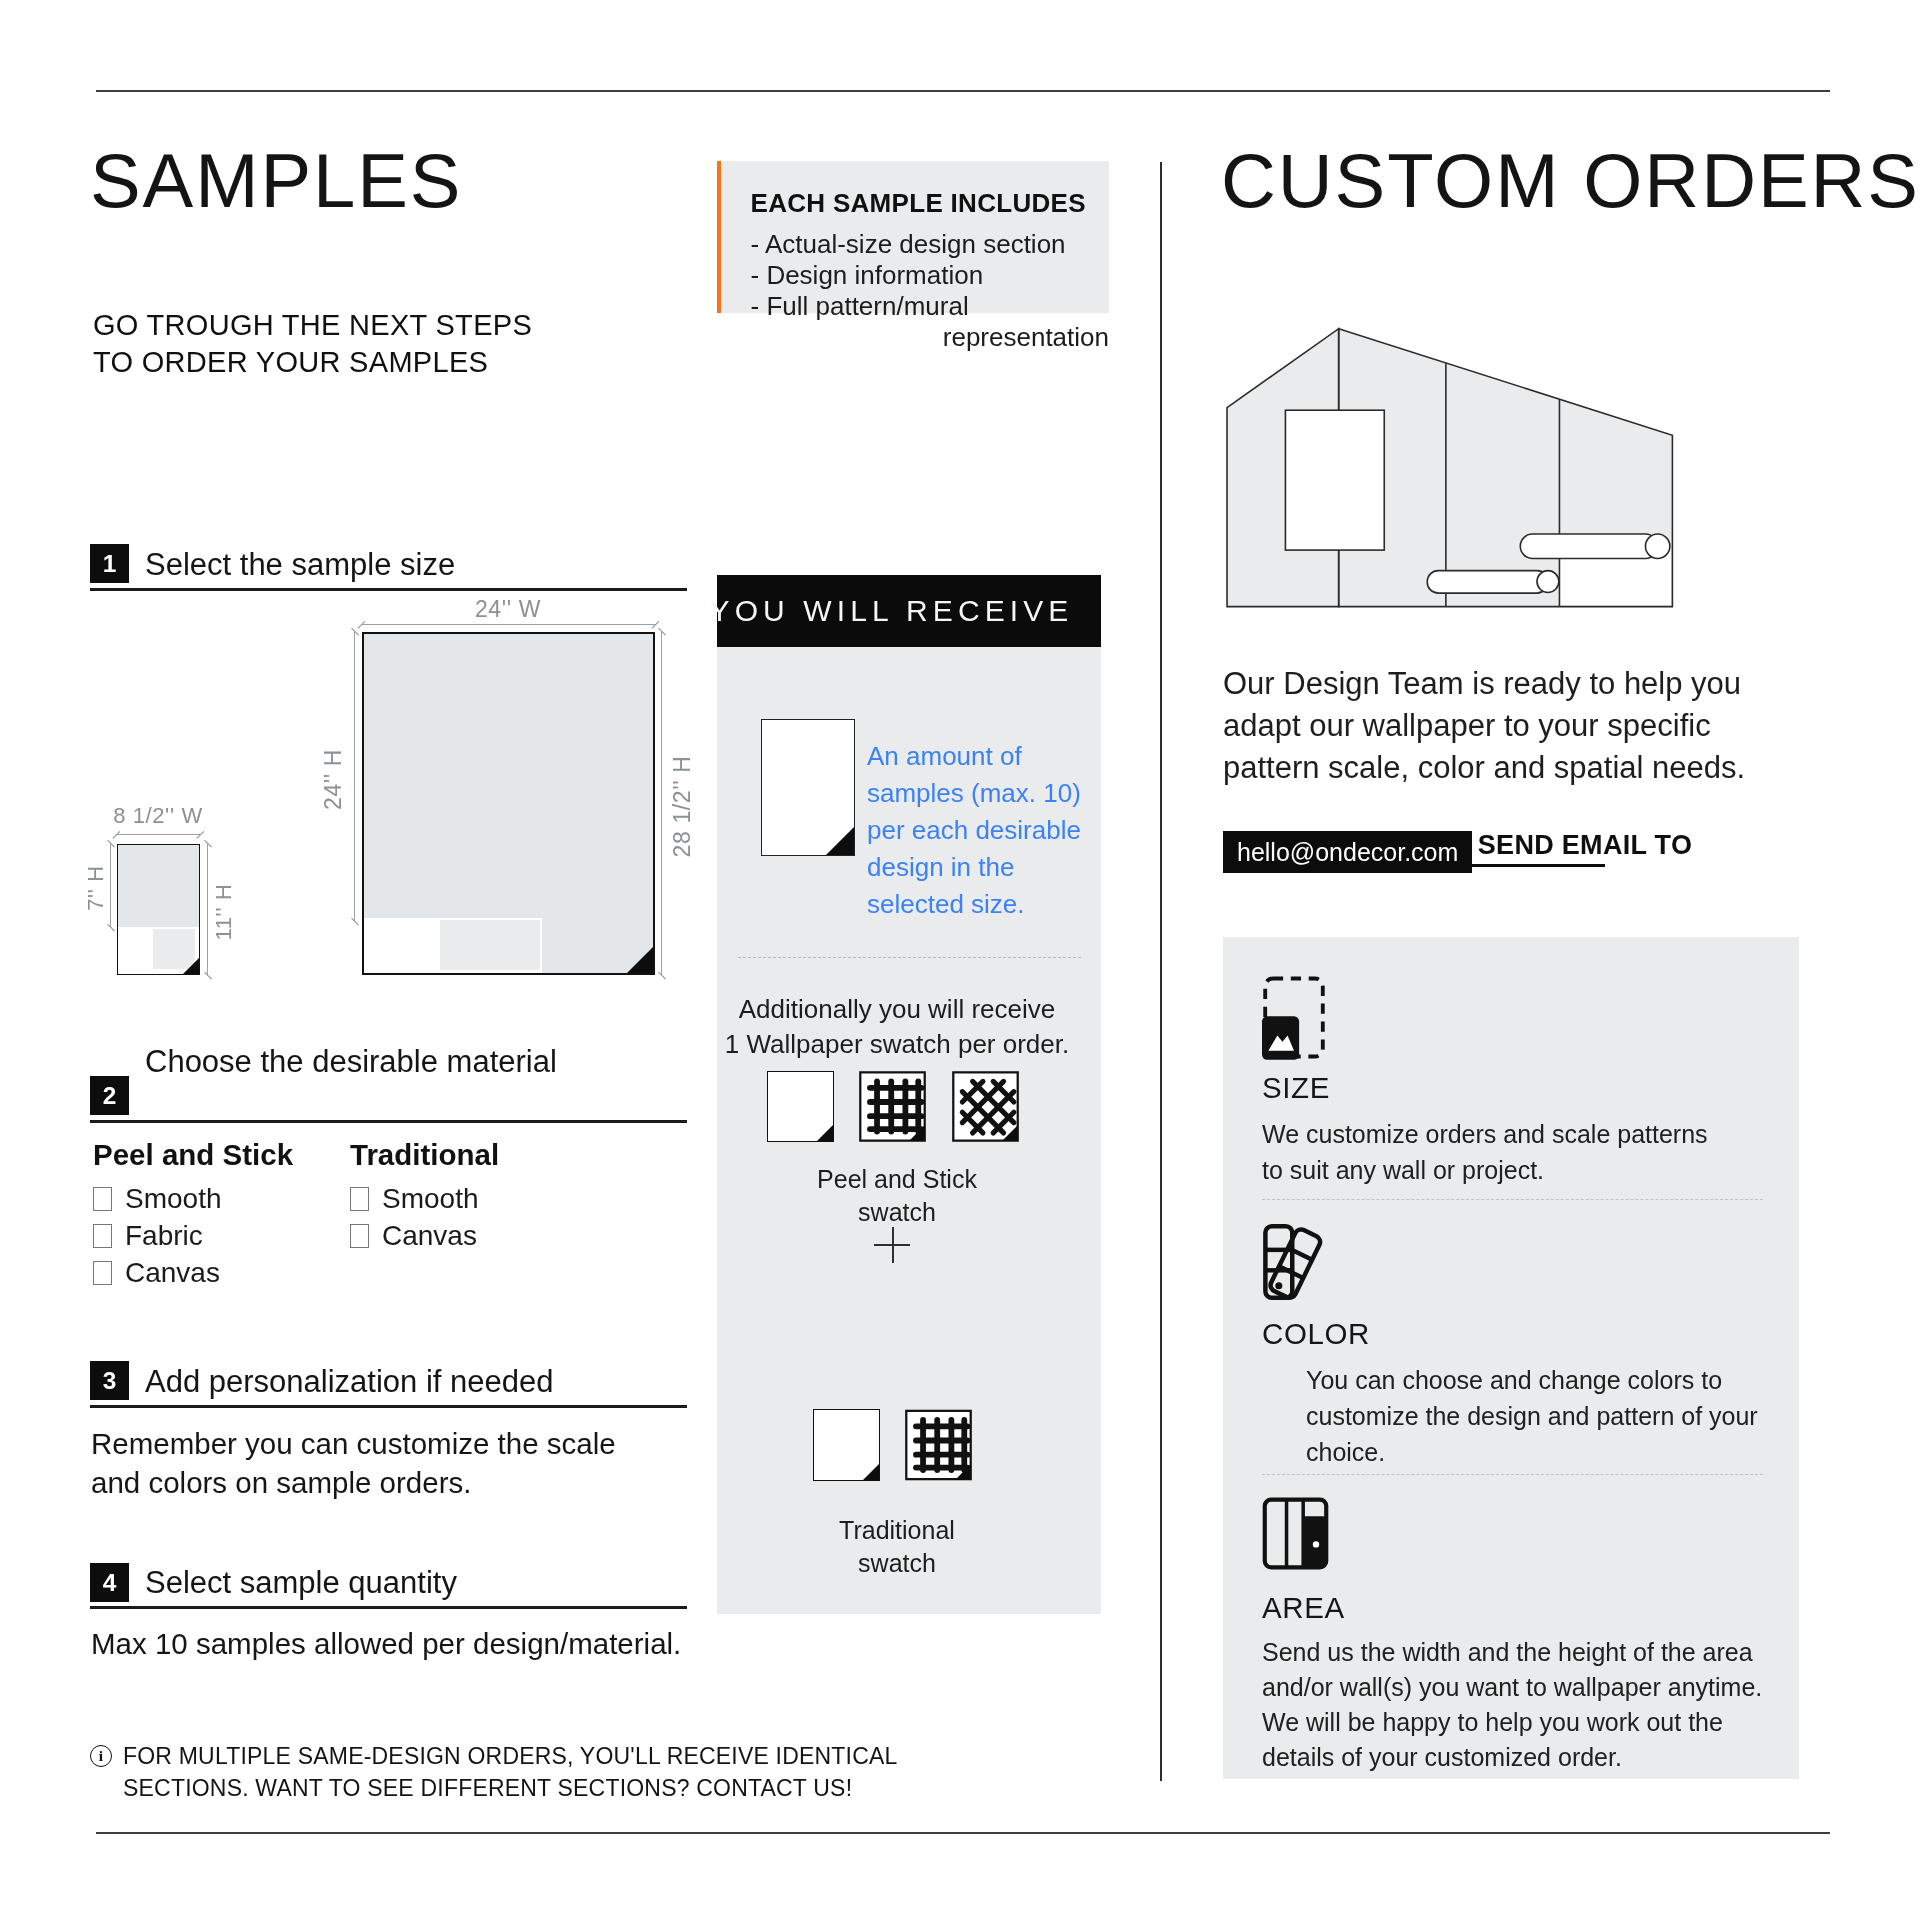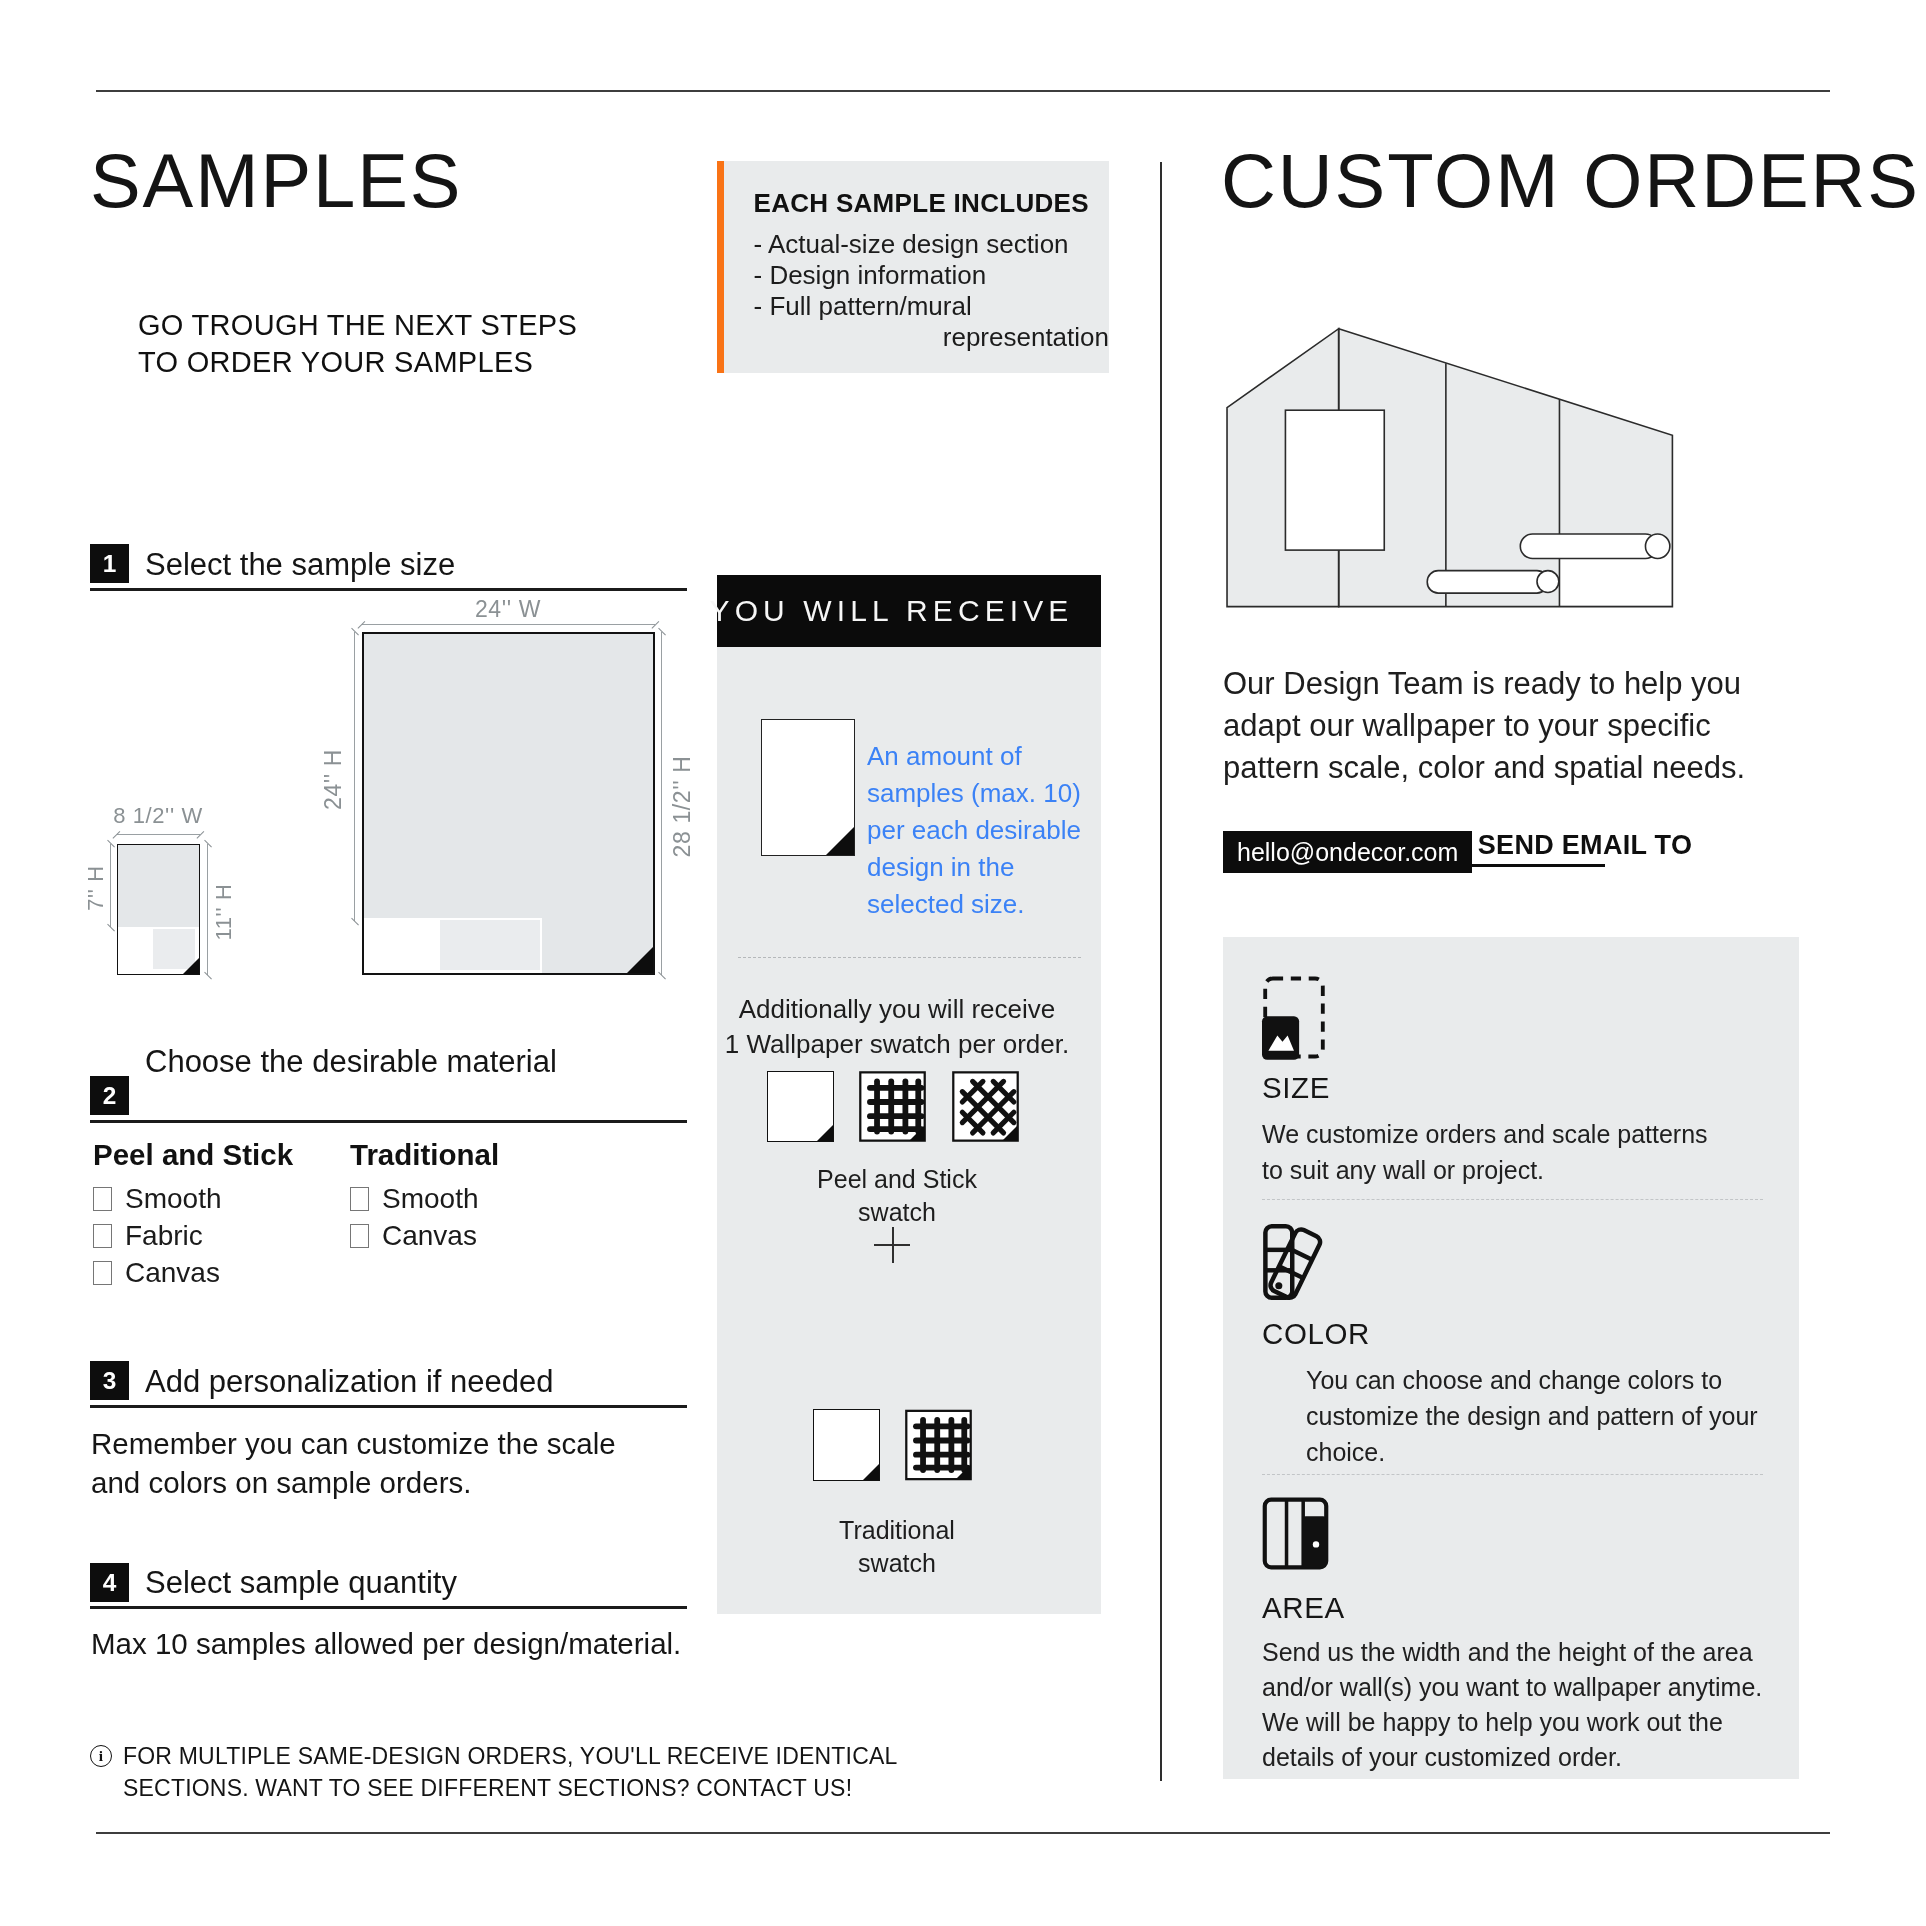--- a/index.html
+++ b/index.html
@@ -1,24 +1,24 @@
 <!DOCTYPE html>
 <html style="font-size:10.3px"><head>
 <meta charset="utf-8">
 <style>
   html,body{margin:0;padding:0;background:#fff;}
   .page{position:relative;width:1926px;height:1926px;background:#ffffff;
         font-family:"Liberation Sans",sans-serif;color:#1a1a1a;overflow:hidden;}
   .abs{position:absolute;}
   .rule{position:absolute;background:#3d3d3d;}
   .big-title{position:absolute;font-size:76px;font-weight:300;letter-spacing:1.9px;color:#141414;white-space:nowrap;line-height:1;}
-  .intro{position:absolute;font-size:29px;line-height:1.26;letter-spacing:0.3px;color:#101010;white-space:nowrap;margin-left:45px;}
-  
-  .includes{position:absolute;left:717px;top:161px;width:392px;height:212px;background:#e9ebec;
-            border-left:7px solid #f97316;box-sizing:border-box;padding:27px 0 0 29.5px;}
+  .intro{position:absolute;font-size:29px;line-height:1.26;letter-spacing:0.3px;color:#101010;white-space:nowrap;}
+  
+  .includes{position:absolute;left:717px;top:161px;width:392px;height:152px;background:#e9ebec;
+            border-left:4px solid #f97316;box-sizing:border-box;padding:27px 0 0 29.5px;}
   .includes h3{margin:0 0 10.3px 0;font-size:26px;font-weight:700;letter-spacing:0.3px;color:#111;}
   .includes div{font-size:26px;line-height:31px;color:#1c1c1c;white-space:nowrap;}
   .includes .indent{padding-left:13px;text-align:right;}
   
   .stepnum{position:absolute;width:39px;height:39px;background:#0d0d0d;color:#fff;
            display:flex;align-items:center;justify-content:center;font-size:24.4px;font-weight:600;}
   .steptitle{position:absolute;font-size:31px;color:#151515;white-space:nowrap;}
   .stepline{position:absolute;width:597px;height:2.6px;background:#1b1b1b;}
   .bodytext{position:absolute;font-size:29.5px;line-height:1.33;color:#161616;white-space:nowrap;}
   

